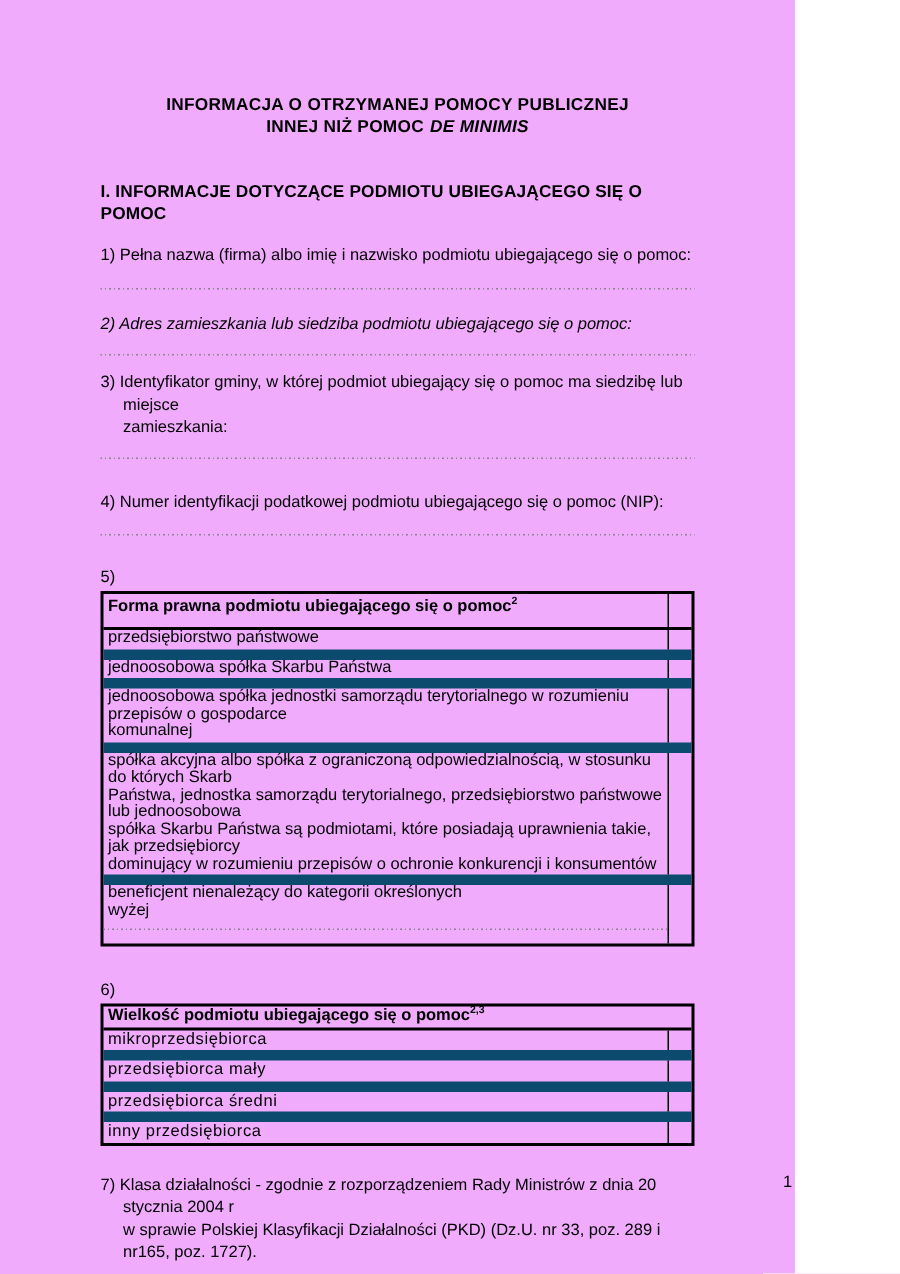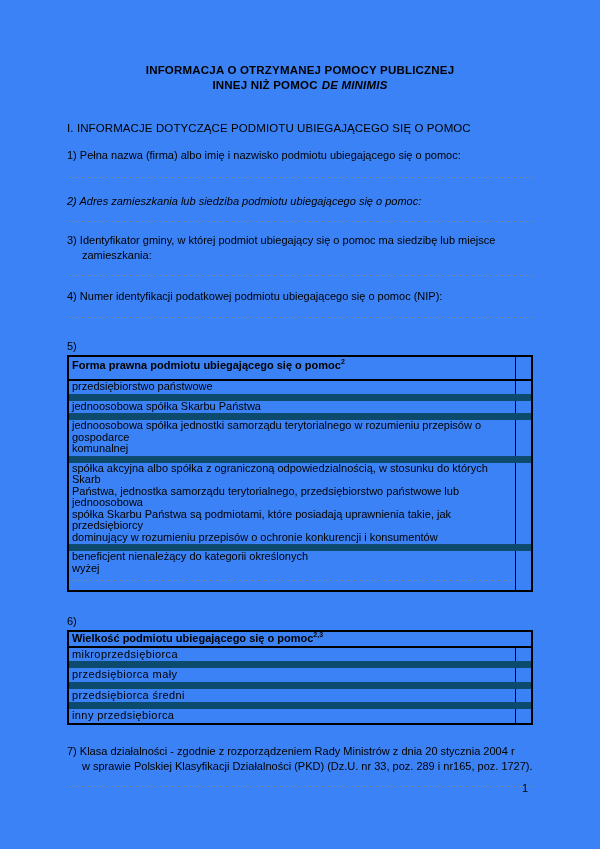--- a/index.html
+++ b/index.html
@@ -1,51 +1,51 @@
 <!DOCTYPE html>
 <html lang="pl"><head>
 <meta charset="utf-8">
 <style>
   html, body { margin: 0; padding: 0; background: #fff; }
   .page {
     position: relative;
-    width: 600px;
+    width: 530px;
     height: 849px;
-    background: #3b82f6;
+    background: #f0abfc;
     color: #000;
     font-family: "Liberation Sans", sans-serif;
     font-size: 11px;
     line-height: 15px;
     box-sizing: border-box;
     padding: 63px 67px 0 67px;
     overflow: hidden;
   }
   .title {
     text-align: center;
     font-weight: bold;
     font-size: 11.5px;
     line-height: 15px;
     letter-spacing: .2px;
   }
   .title .it { font-style: italic; margin-left: 4px; }
   .heading {
     margin-top: 28px;
-    font-weight: normal;
+    font-weight: bold;
     font-size: 11.5px;
     letter-spacing: .1px;
   }
   .q {
     padding-left: 15px;
     text-indent: -15px;
     white-space: pre-line;
   }
   #q1 { margin-top: 12px; }
   #q2 { margin-top: 16px; font-style: italic; }
   #q3 { margin-top: 11px; }
-  #q4 { margin-top: 13px; }
+  #q4 { margin-top: 22px; }
   #q7 { margin-top: 19px; }
   .itemnum { font-size: 11px; }
   #q5label { margin-top: 21px; }
   #q6label { margin-top: 22px; }
   .dotline {
     height: 1px;
     background-image: repeating-linear-gradient(90deg, #868686 0, #868686 1px, transparent 1px, transparent 3px);
   }
   #dot1 { margin-top: 14px; }
   #dot2 { margin-top: 12px; }

